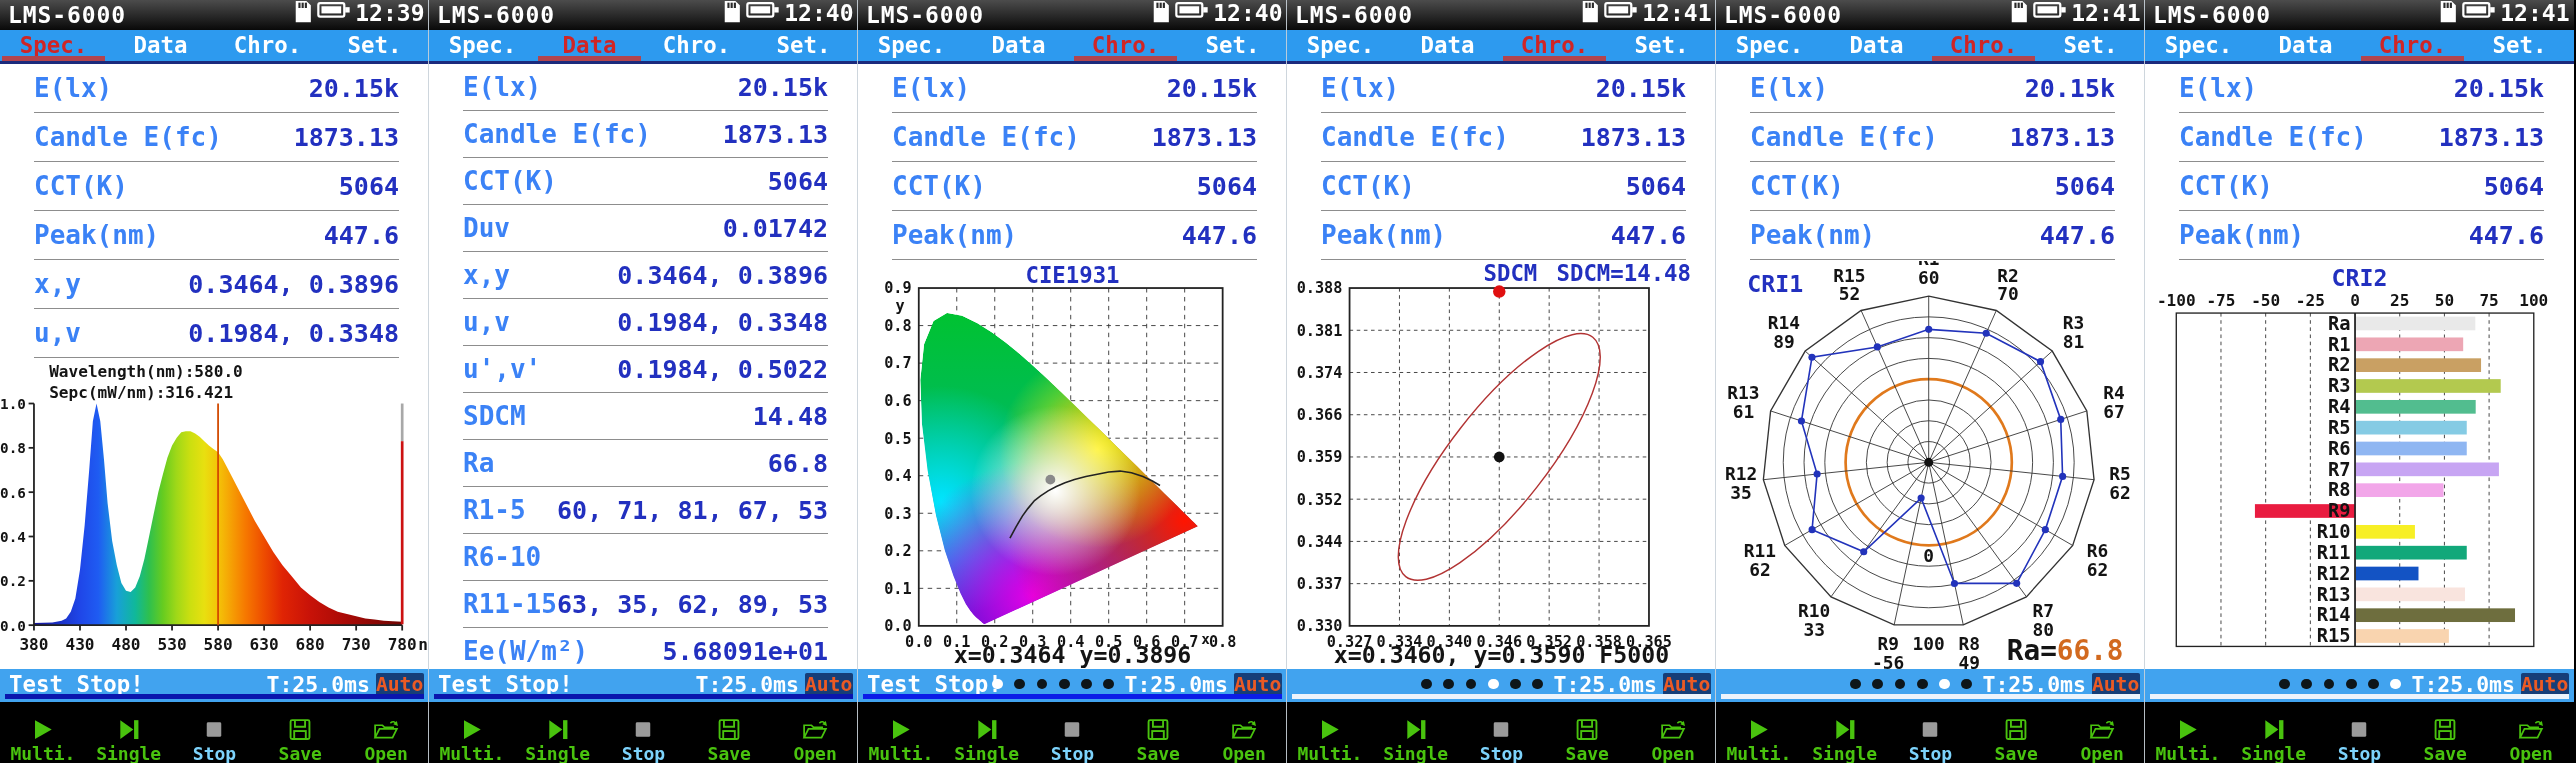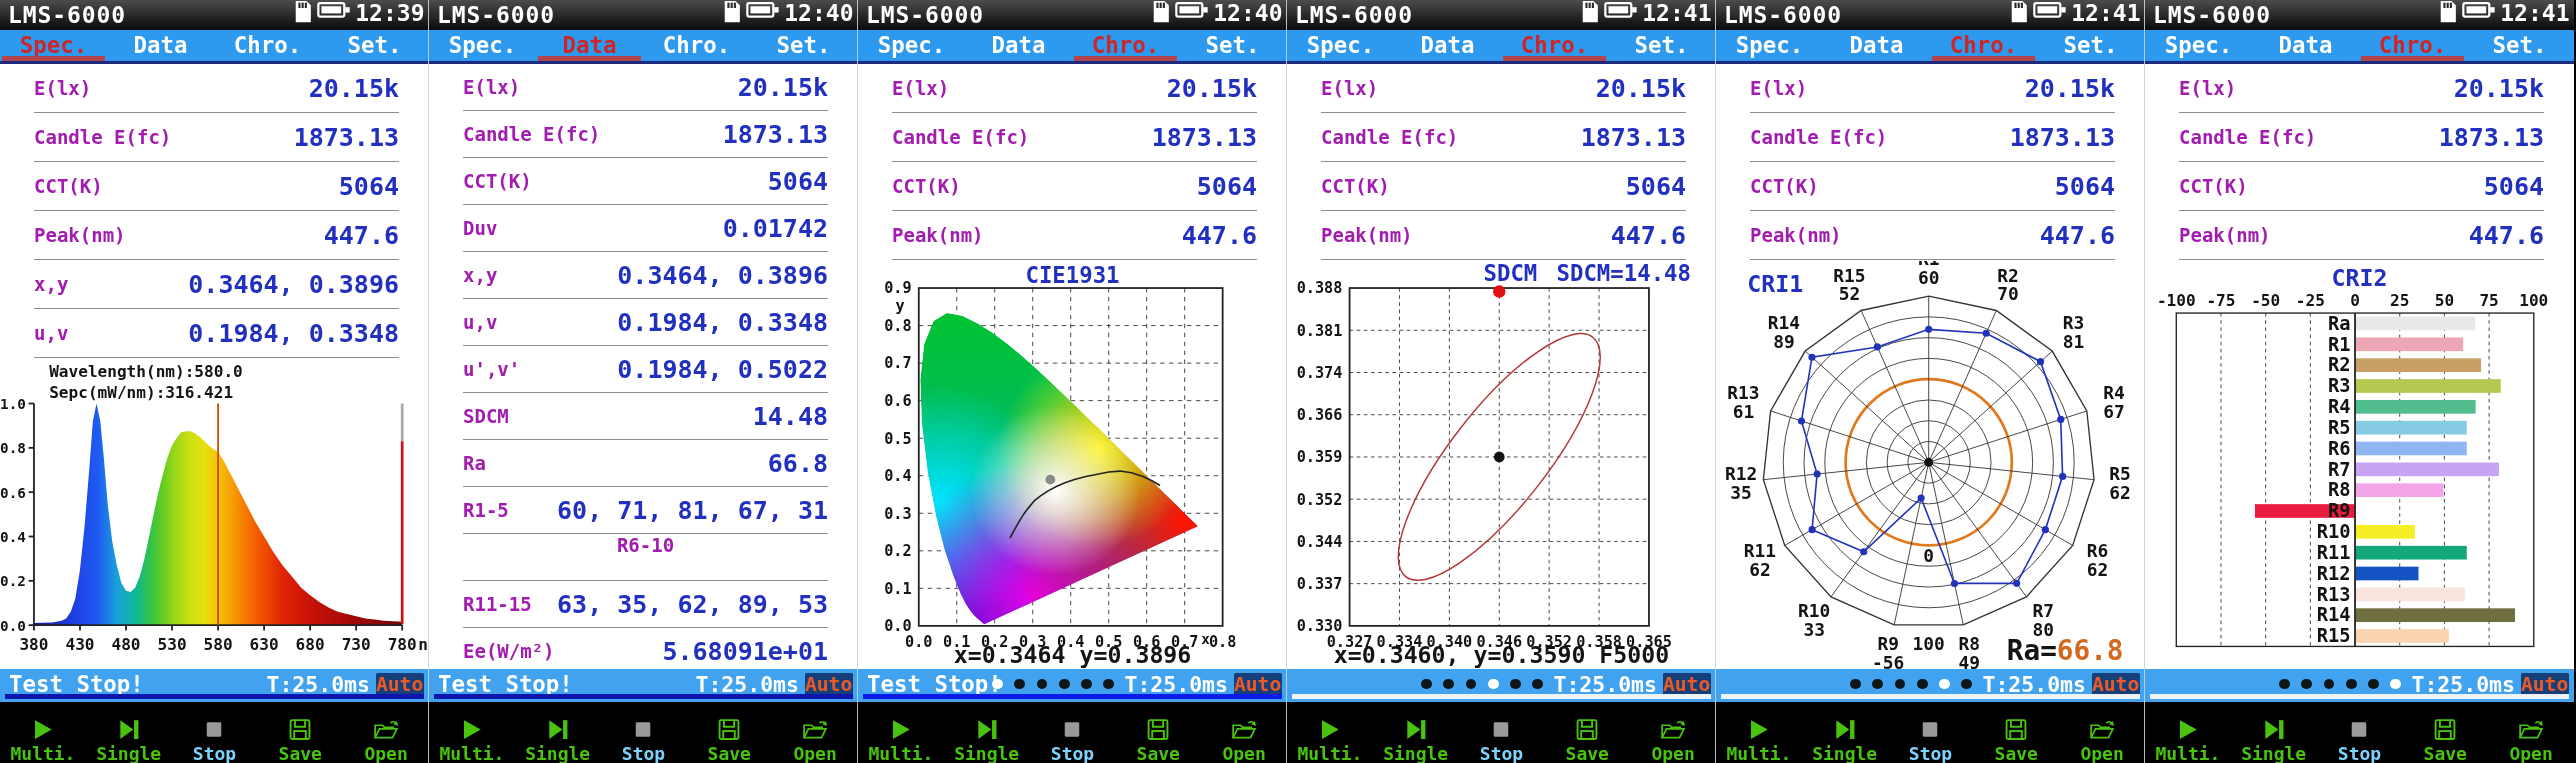--- a/index.html
+++ b/index.html
@@ -9,21 +9,21 @@
   .titlebar{position:absolute;left:0;top:0;right:0;height:29.5px;background:linear-gradient(#4c4c4c,#090909);color:#fff;}
   .titlebar .title{position:absolute;left:8px;top:1.8px;font-size:23px;font-weight:bold;letter-spacing:0.9px;}
   .titlebar .right{position:absolute;right:4.5px;top:0;height:29.5px;display:flex;align-items:flex-start;gap:4.5px;}
   .time{font-size:23px;font-weight:bold;}
   .tabbar{position:absolute;left:0;top:29.5px;right:0;height:31px;background:#2d9aef;border-bottom:3.6px solid #1b2a7c;display:flex;}
   .tab{width:107px;text-align:center;line-height:30px;font-size:22.4px;font-weight:bold;color:#fff;position:relative;cursor:pointer;}
   .tab.active{color:#d02525;}
   .tab.active .uline{position:absolute;left:1.8px;right:1.8px;bottom:-0.9px;height:5.4px;background:#b2444e;}
   .rows{position:absolute;left:0;right:0;top:64px;}
   .row{position:relative;margin:0 30px 0 34px;border-bottom:1.8px solid #8d8d8d;display:flex;justify-content:space-between;align-items:center;box-sizing:border-box;}
-  .row .lbl{font-size:19px;color:#a21caf;font-weight:bold;white-space:pre;}
+  .row .lbl{font-size:26px;color:#3b82f6;font-weight:bold;white-space:pre;}
   .row .val{font-size:25px;color:#2230bf;font-weight:bold;white-space:pre;}
   .chart-area{position:absolute;left:0;right:4px;}
   .chart-area svg{display:block;font-family:"DejaVu Sans Mono","Liberation Mono",monospace;}
   .statusbar{position:absolute;left:0;right:0;top:669px;height:33px;background:#41a3ef;}
   .status-text{position:absolute;left:9px;top:1.8px;font-size:22.4px;font-weight:bold;color:#fff;white-space:pre;}
   .page-dots{position:absolute;left:134px;top:9.8px;height:10.7px;}
   .dot{width:10.7px;height:10.7px;border-radius:50%;background:#0e161a;display:inline-block;margin-right:11.6px;vertical-align:top;}
   .dot.on{background:#fff;}
   .integration{position:absolute;right:59px;top:2.7px;font-size:21.5px;font-weight:bold;color:#fff;white-space:pre;}
   .auto-badge{position:absolute;right:5.4px;top:3.6px;width:48px;height:24px;background:#163e78;color:#eb5a24;font-size:19.7px;font-weight:bold;text-align:center;line-height:24px;border-radius:1.8px;cursor:pointer;}
@@ -253,23 +253,23 @@
         <div class="row" style="height: 47px;">
           <div class="lbl">SDCM</div>
           <div class="val">14.48</div>
         </div>
         <div class="row" style="height: 47px;">
           <div class="lbl">Ra</div>
           <div class="val">66.8</div>
         </div>
         <div class="row" style="height: 47px;">
           <div class="lbl">R1-5</div>
-          <div class="val">60, 71, 81, 67, 31</div>
-        </div>
-        <div class="row" style="height: 47px; flex-direction: column;">
+          <div class="val">60, 71, 81, 67, 53</div>
+        </div>
+        <div class="row" style="height: 47px;">
           <div class="lbl">R6-10</div>
         </div>
         <div class="row" style="height: 47px;">
           <div class="lbl">R11-15</div>
           <div class="val">63, 35, 62, 89, 53</div>
         </div>
         <div class="row" style="height: 47px;">
           <div class="lbl">Ee(W/m²)</div>
           <div class="val">5.68091e+01</div>
         </div>

